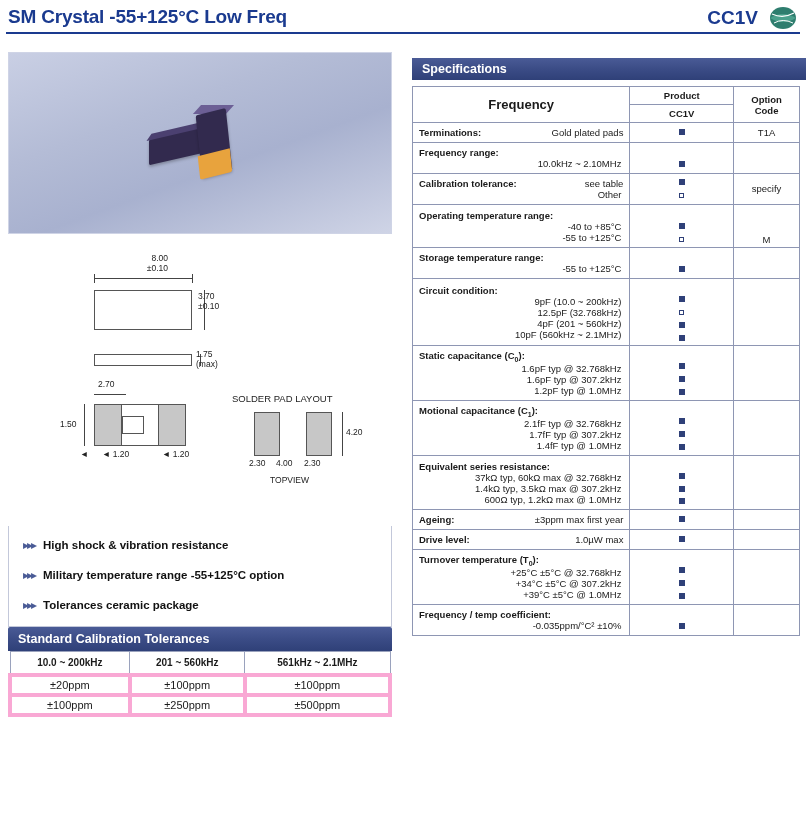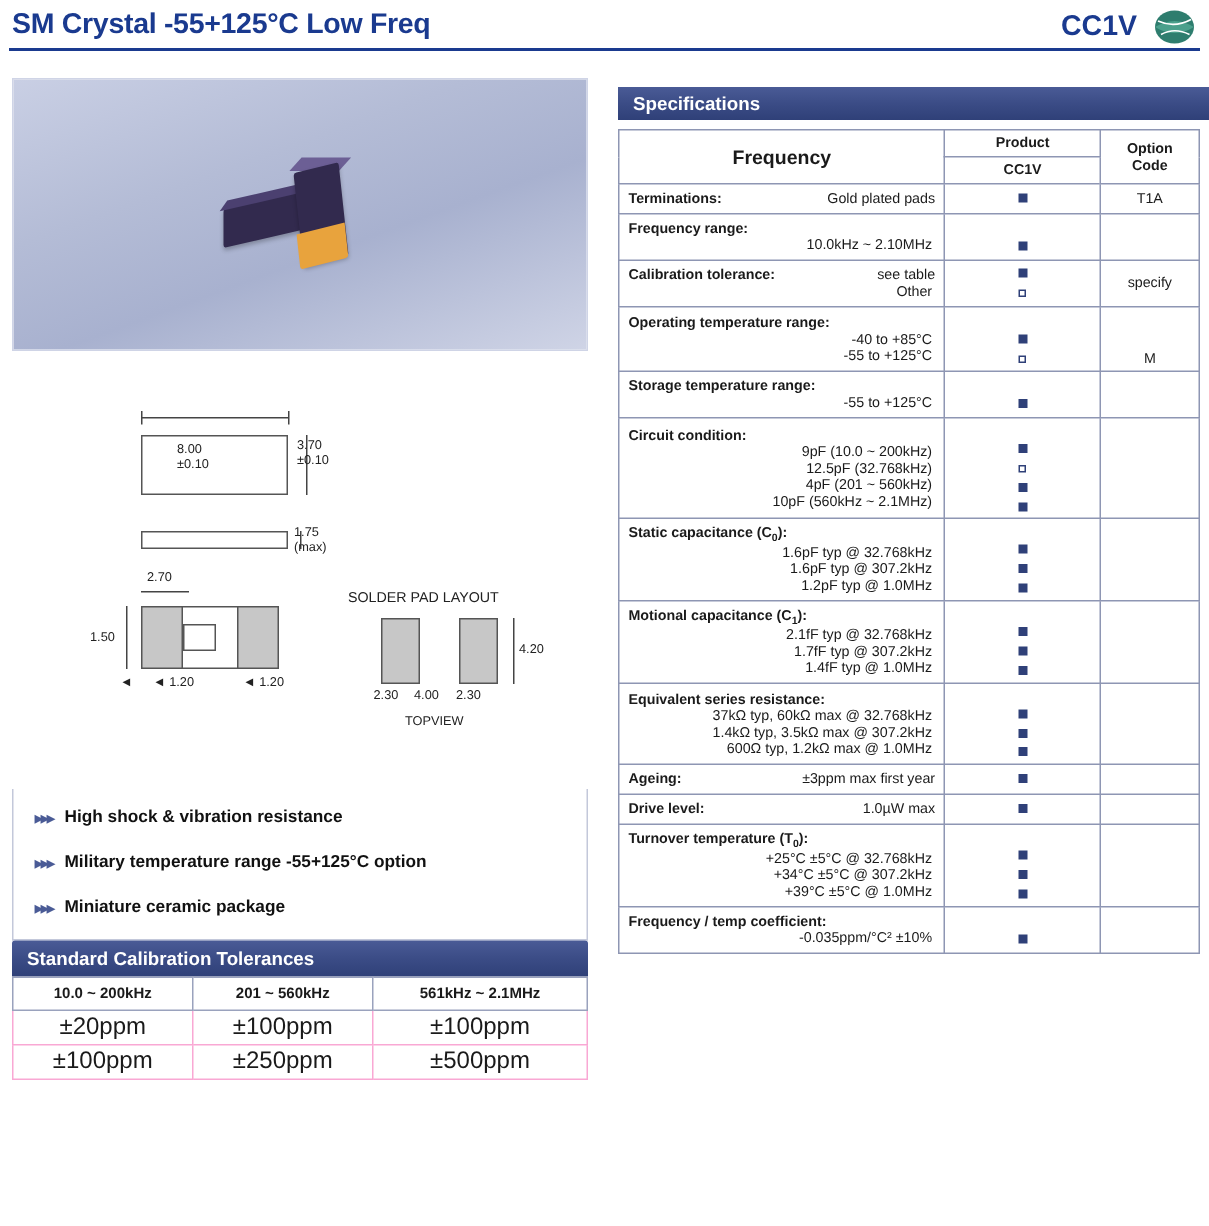--- a/index.html
+++ b/index.html
@@ -75,21 +75,21 @@
     width: 33px; height: 9px;
     background: #6c5f95;
     transform: skewX(-42deg);
   }
 
   
   .drawings { position: relative; width: 384px; height: 270px; margin-top: 10px; font-size: 8px; color:#222; }
   .dw-rect { position: absolute; background: #ffffff; border: 1px solid #555; }
   .dw-fill { position: absolute; background: #c7c7c7; border: 1px solid #555; }
   .dw-txt { position: absolute; font-size: 8.5px; line-height: 1.15; color:#222; white-space: nowrap; }
-  .dw-txt.c { text-align: left; margin-top: 41px; }
+  .dw-txt.c { text-align: right; }
   .dw-line { position: absolute; background: #444; }
   .dw-line.h { height: 1px; }
   .dw-line.v { width: 1px; }
 
   
   .band {
     background: linear-gradient(to bottom, #4a5b96 0%, #3b4c86 50%, #2f4078 100%);
     color: #fff; font-weight: bold; font-size: 12.5px;
     padding: 5px 10px; border-radius: 2px 2px 0 0;
   }
@@ -101,21 +101,21 @@
   .feature-text { font-size: 11.5px; font-weight: bold; color: #111; }
 
   
   .tol-box { width: 384px; }
   .tol-table { width: 384px; border-collapse: collapse; font-size: 10.5px; }
   .tol-table th {
     border: 1px solid #9aa2bd; background: #ffffff; font-weight: bold;
     padding: 5px 2px; text-align: center; font-size: 10px;
   }
   .tol-table td {
-    border: 1px solid #f9a8d4; text-align: center; padding: 2px 2px; font-size: 16px;
+    border: 4px solid #f9a8d4; text-align: center; padding: 2px 2px; font-size: 11px;
   }
 
   
   .right-col { position: absolute; left: 412px; top: 58px; width: 388px; }
   .spec-band {
     width: 431px;
     background: linear-gradient(to bottom, #4a5b96 0%, #3b4c86 50%, #2f4078 100%);
     color: #fff; font-weight: bold; font-size: 12.5px; padding: 4px 10px;
   }
   .spec-table { width: 388px; border-collapse: collapse; margin-top: 6px; font-size: 9.5px; }
@@ -219,21 +219,21 @@
           <div class="feature-row">
             <span class="arrow-icon">▸▸▸</span>
             <span class="feature-text">High shock &amp; vibration resistance</span>
           </div>
           <div class="feature-row">
             <span class="arrow-icon">▸▸▸</span>
             <span class="feature-text">Military temperature range -55+125°C option</span>
           </div>
           <div class="feature-row">
             <span class="arrow-icon">▸▸▸</span>
-            <span class="feature-text">Miniature ceramic package</span>
+            <span class="feature-text">Tolerances ceramic package</span>
           </div>
         </div>
       </div>
     </div>
 
     <div class="tol-box">
       <div class="band">Standard Calibration Tolerances</div>
       <table class="tol-table">
         <tbody>
             <tr>

